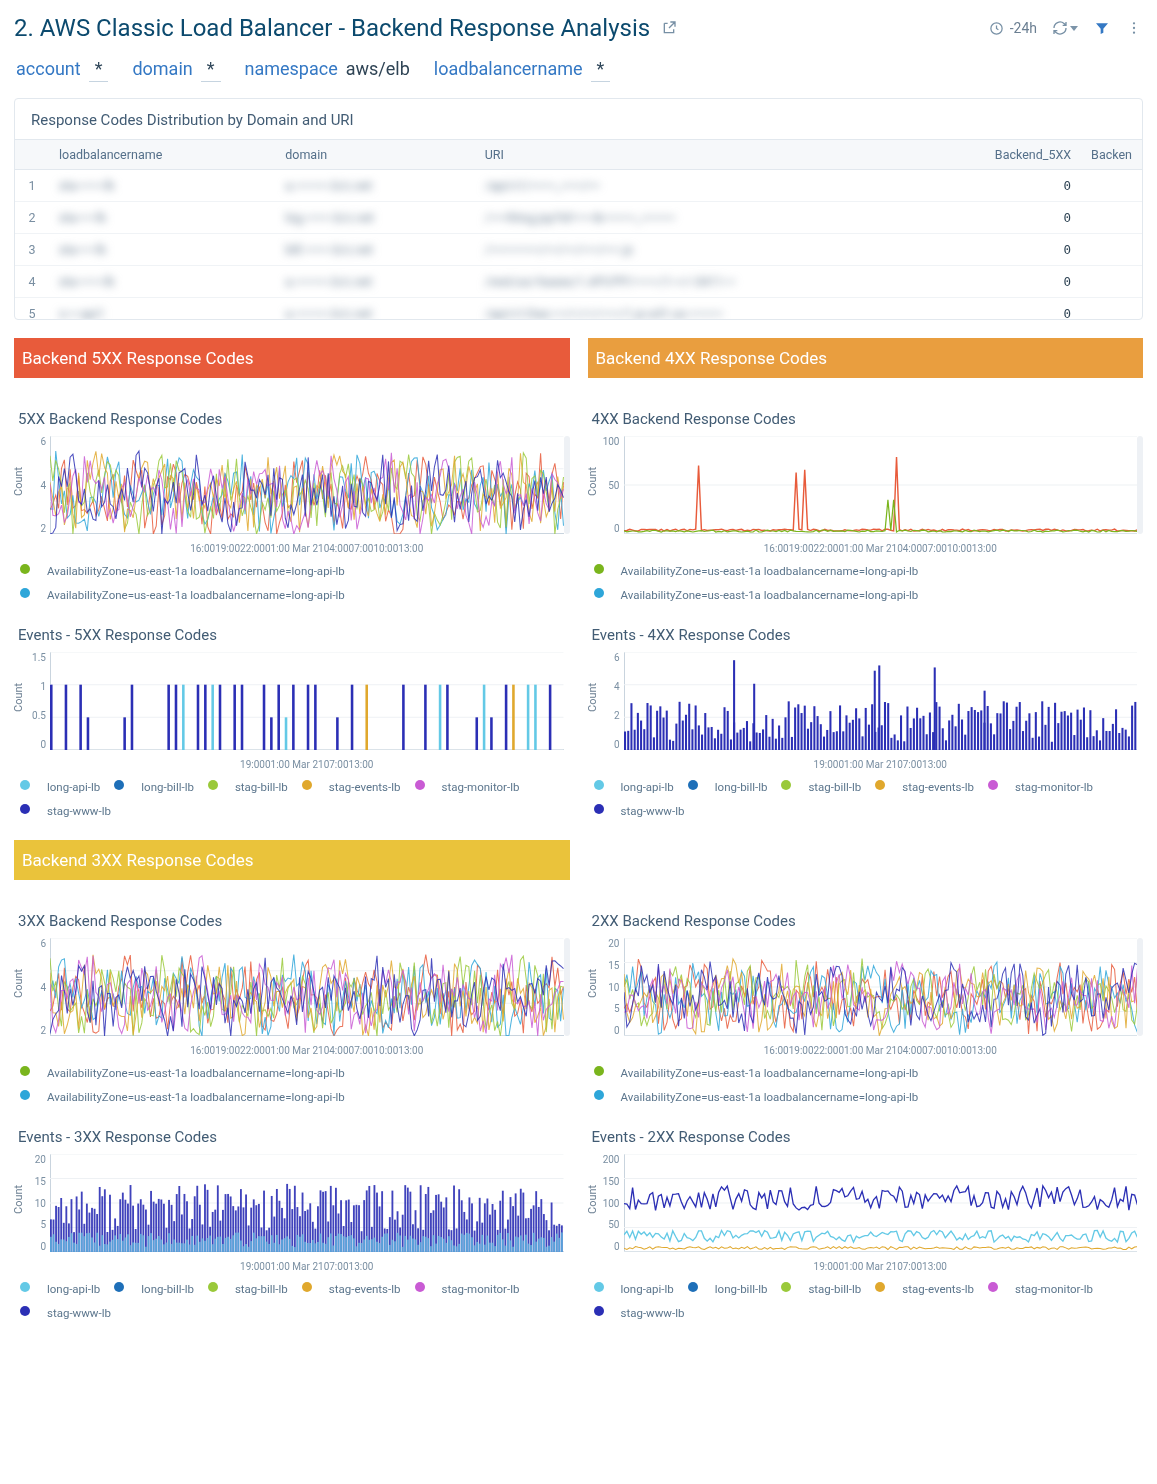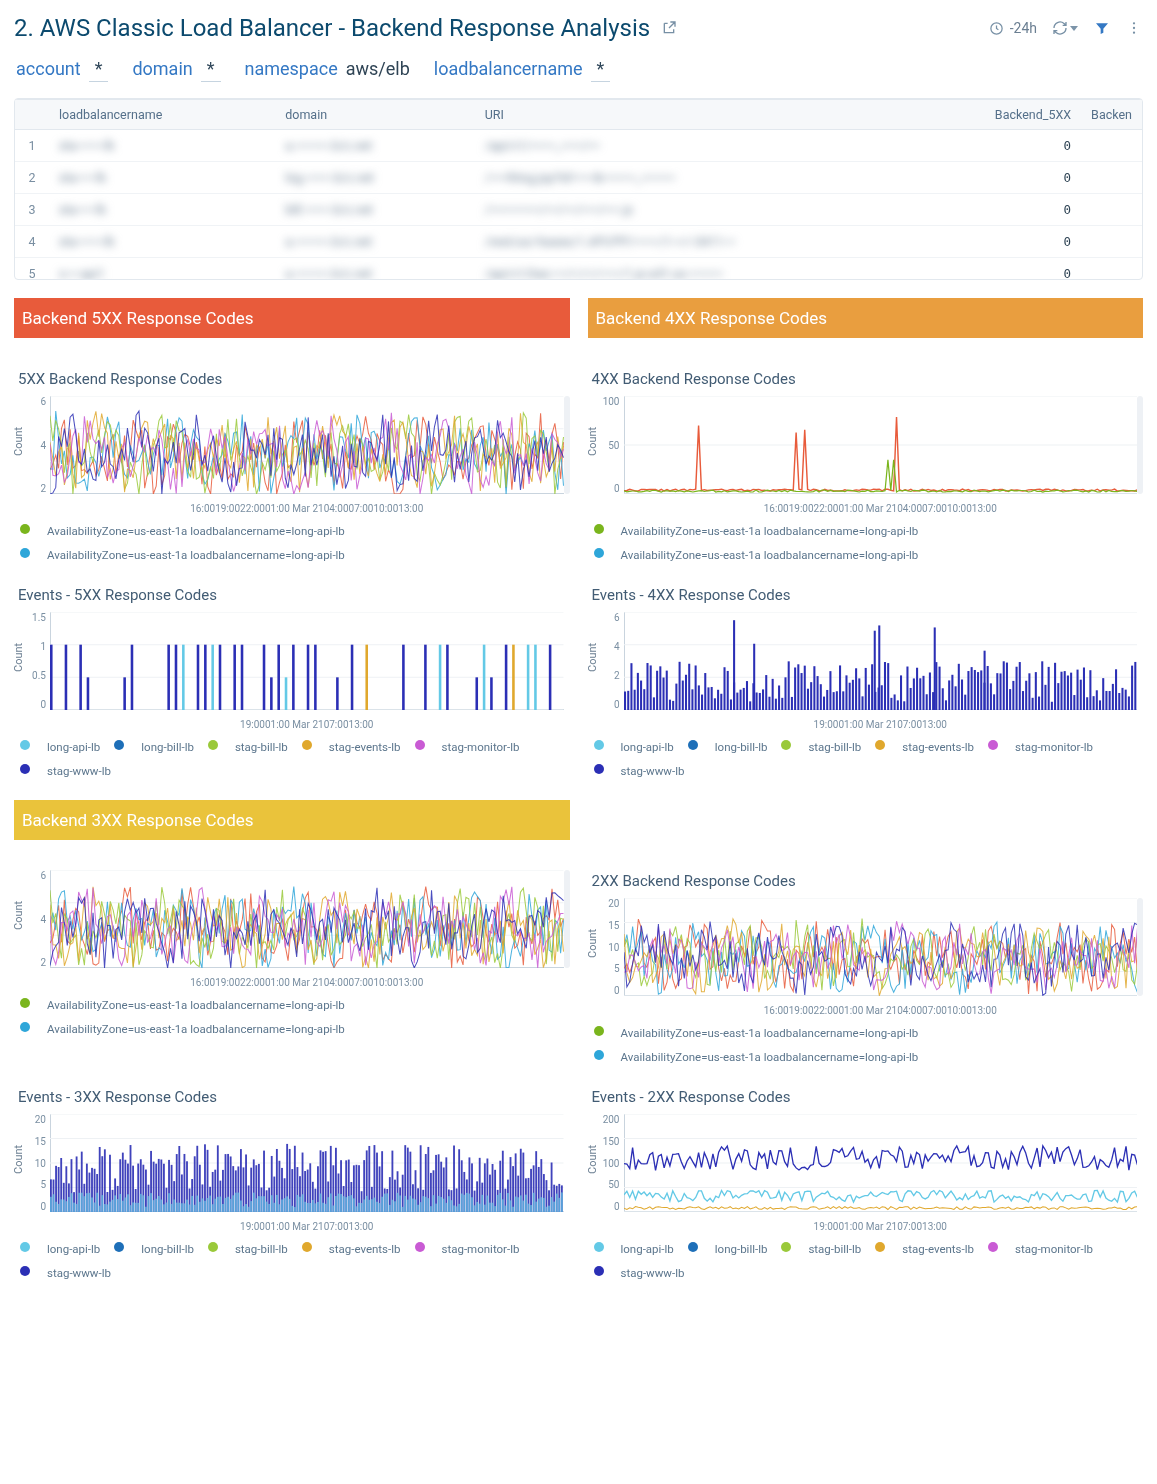--- a/index.html
+++ b/index.html
@@ -124,20 +124,21 @@
         <span class="flt-label">namespace</span>
         <span class="ns-fixed">aws/elb</span>
       </div>
       <div class="flt">
         <span class="flt-label">loadbalancername</span>
         <span class="flt-val">*</span>
       </div>
     </div>
 
   <div class="card">
+    <div class="card-title">Response Codes Distribution by Domain and URI</div>
     <div class="tbl-wrap">
     <table class="dist">
       <thead>
             <tr id="dist-head">
               <th style="width: 34px;"></th>
               <th>loadbalancername</th>
               <th>domain</th>
               <th>URI</th>
               <th style="text-align: right; width: 110px;">Backend_5XX</th>
               <th style="width: 60px;">Backen</th>
@@ -589,20 +590,21 @@
         </div>
   </div>
     </div>
 
   <div class="grid2">
     <div class="banner b-yl">Backend 3XX Response Codes</div>
   </div>
 
   <div class="grid2 section" id="sec-3-2">
       <div class="panel">
+    <div class="panel-title">3XX Backend Response Codes</div>
     <div class="chart">
       <div class="ylab">Count</div>
       <div class="yticks">
             <span>6</span>
             <span>4</span>
             <span>2</span>
           </div>
       <div class="plot"></div>
       <svg viewBox="0 0 500 98" preserveAspectRatio="none">
             <line x1="0" y1="65.33333333333334" x2="500" y2="65.33333333333334" stroke="#eef1f4"></line>

